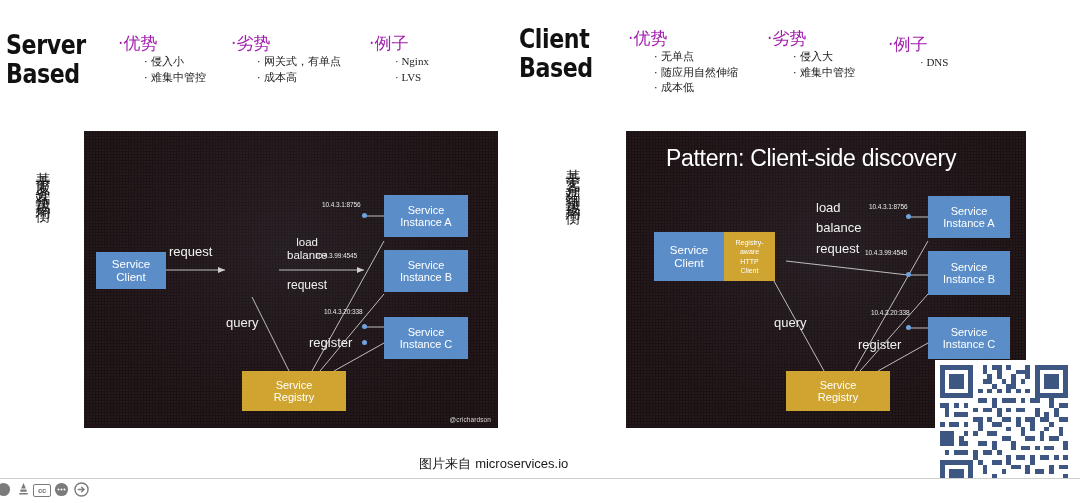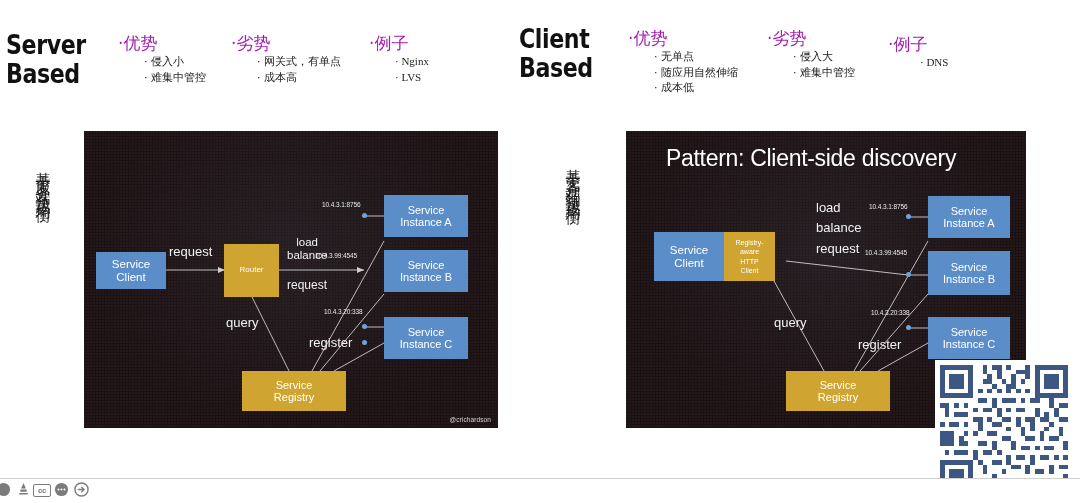--- a/index.html
+++ b/index.html
@@ -247,23 +247,20 @@
       <g fill="#cfcfcf">
         <polygon points="141,139 134,136 134,142"></polygon>
         <polygon points="280,139 273,136 273,142"></polygon>
       </g>
     </svg>
 
     <div class="node blue" style="left:12px;top:121px;width:70px;height:37px;font-size:11.5px;">
       <span>Service</span>
       <span>Client</span>
     </div>
-    <div class="node gold" style="left:140px;top:113px;width:55px;height:53px;font-size:8px;">
-      <span>Router</span>
-    </div>
     <div class="node blue" style="left:300px;top:64px;width:84px;height:42px;font-size:11px;">
       <span>Service</span>
       <span>Instance A</span>
     </div>
     <div class="node blue" style="left:300px;top:119px;width:84px;height:42px;font-size:11px;">
       <span>Service</span>
       <span>Instance B</span>
     </div>
     <div class="node blue" style="left:300px;top:186px;width:84px;height:42px;font-size:11px;">
       <span>Service</span>
@@ -345,20 +342,24 @@
     <div class="edge-label" style="left:190px;top:90px;font-size:13px;">balance</div>
     <div class="edge-label" style="left:190px;top:111px;font-size:13px;">request</div>
     <div class="edge-label" style="left:148px;top:185px;font-size:13px;">query</div>
     <div class="edge-label" style="left:232px;top:207px;font-size:13px;">register</div>
 
     <div class="ip-label" style="left:243px;top:72px;">10.4.3.1:8756</div>
     <div class="ip-label" style="left:239px;top:118px;">10.4.3.99:4545</div>
     <div class="ip-label" style="left:245px;top:178px;">10.4.3.20:338</div>
   </div>
 
+  <div id="caption">
+    <span>图片来自</span>
+    <span class="lat">microservices.io</span>
+  </div>
 
   <div id="qr">
     <svg width="138" height="138" viewBox="0 0 29 29" shape-rendering="crispEdges">
       <rect width="29" height="29" fill="#ffffff"></rect>
       <g fill="#3e5682">
 
         <rect x="1" y="1" width="7" height="1"></rect>
           <rect x="1" y="7" width="7" height="1"></rect>
         <rect x="1" y="1" width="1" height="7"></rect>
           <rect x="7" y="1" width="1" height="7"></rect>

